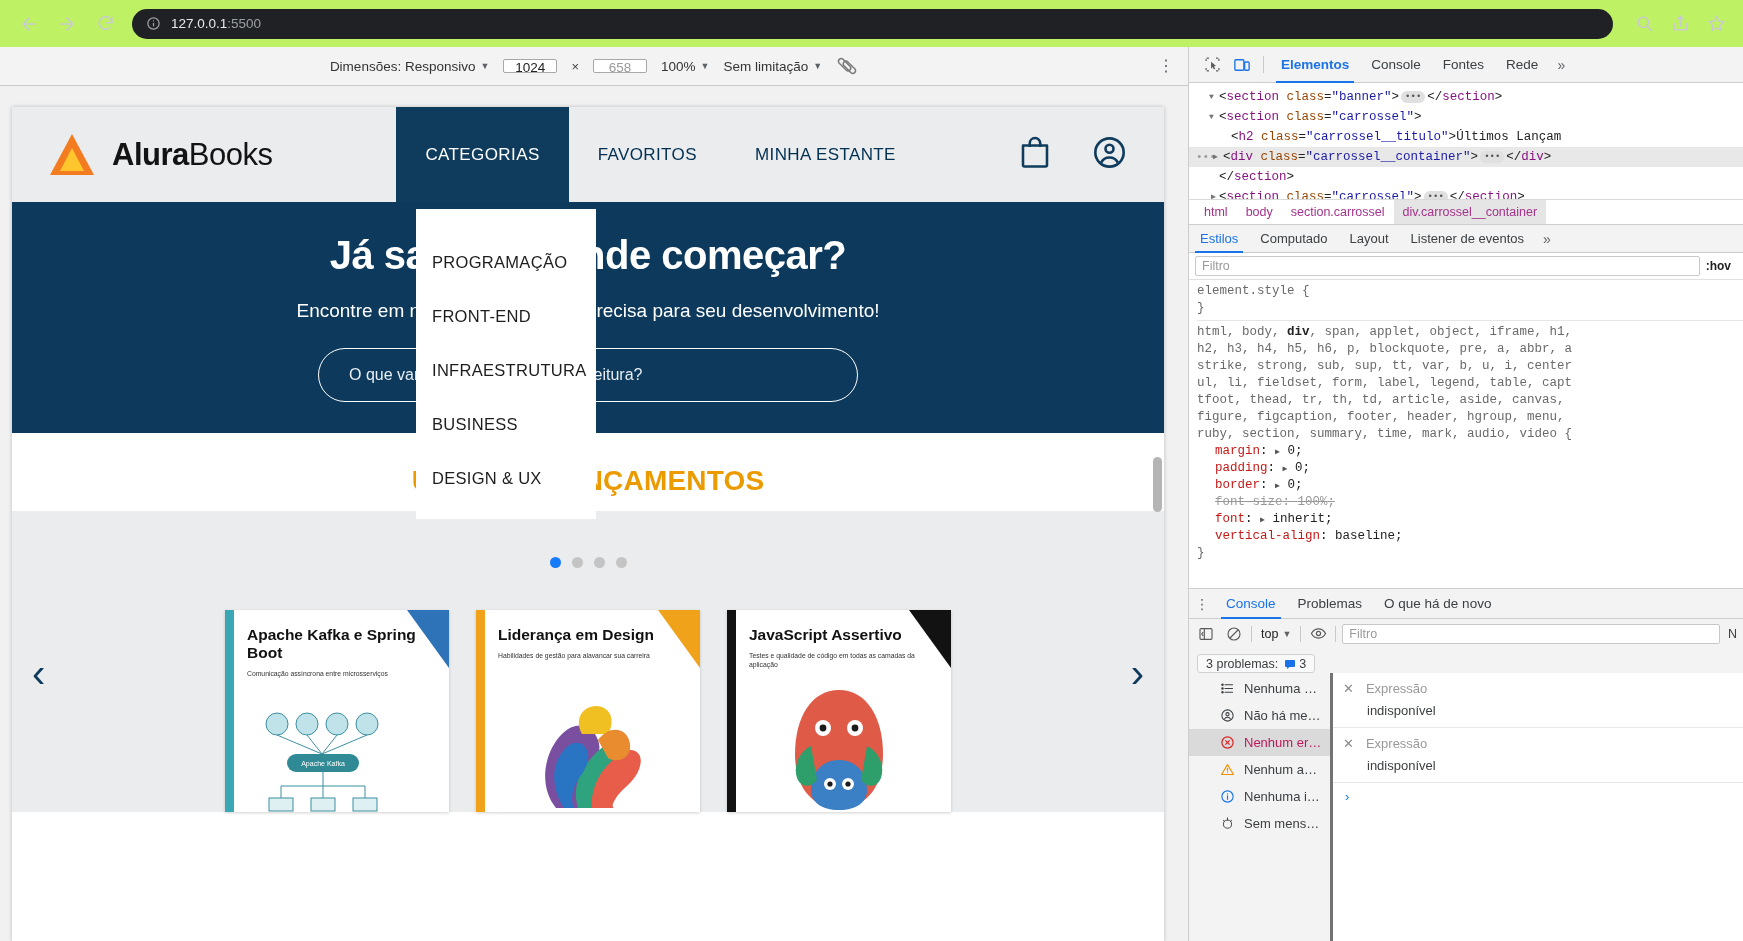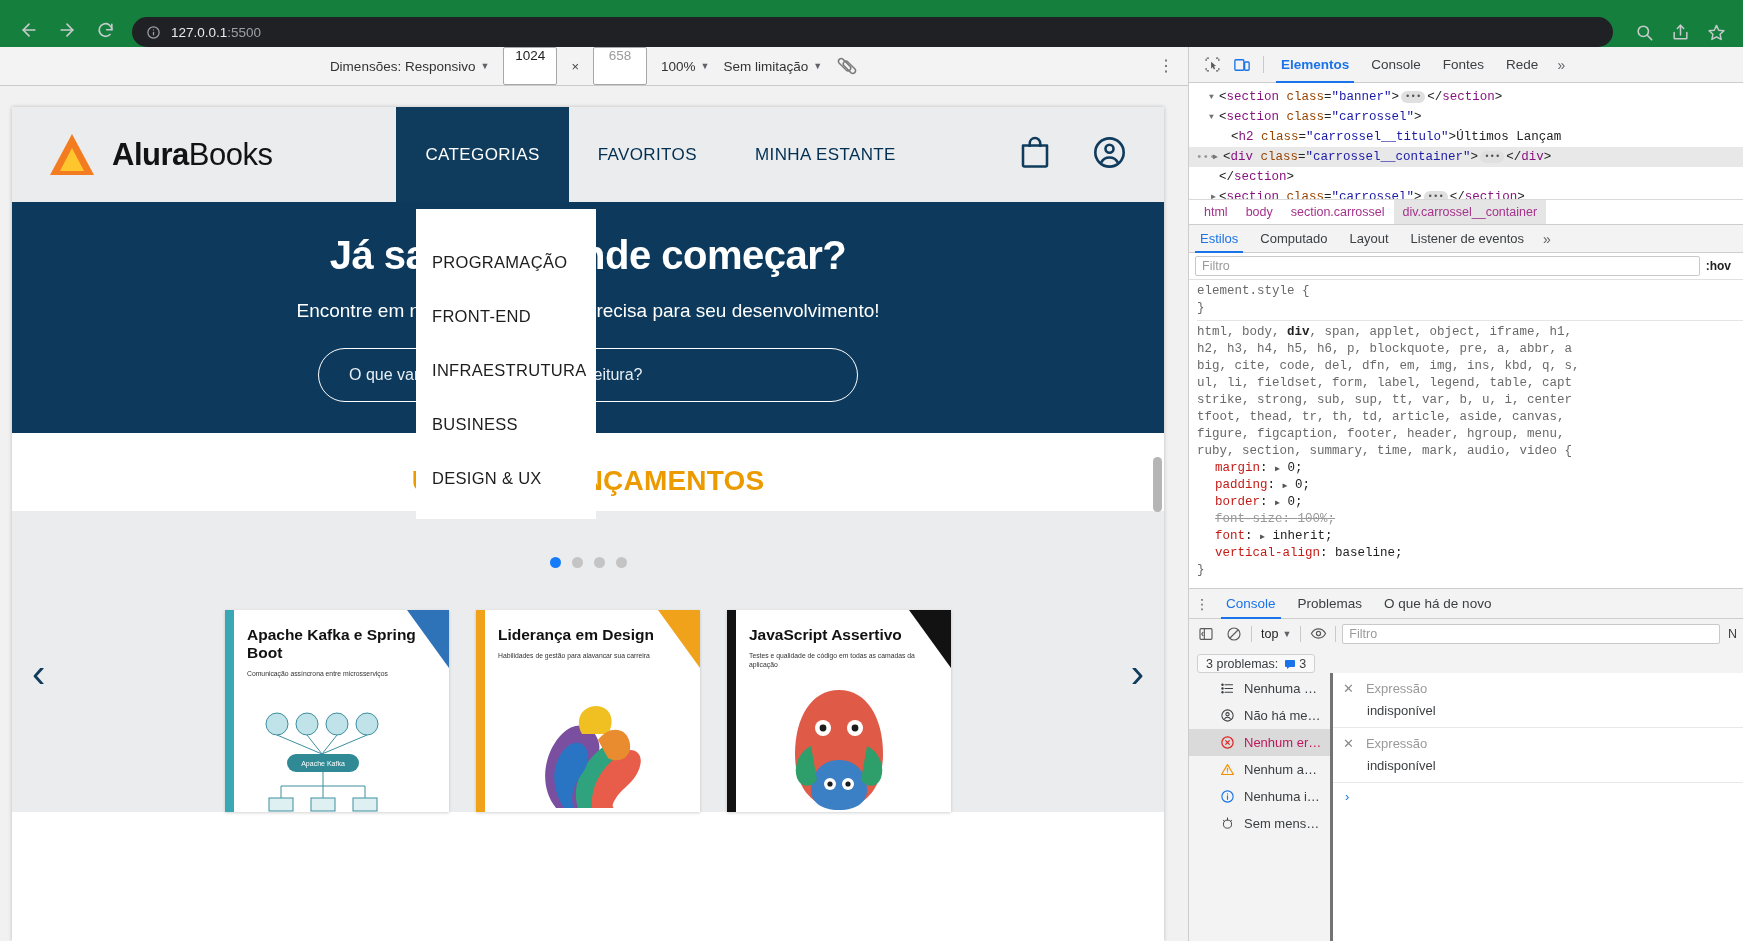--- a/index.html
+++ b/index.html
@@ -6,21 +6,21 @@
   html, body { margin:0; padding:0; }
   body {
     width:1743px; height:941px; overflow:hidden;
     font-family:"Liberation Sans", sans-serif;
     background:#fff;
   }
   .app { position:relative; width:1743px; height:941px; display:flex; flex-direction:column; }
 
   
   .browser-bar {
-    height:47px; background:#15803d; display:flex; align-items:flex-end;
+    height:47px; background:#bef264; display:flex; align-items:center;
     padding:0 12px; flex:0 0 47px;
   }
   .nav-btn {
     width:34px; height:34px; display:flex; align-items:center; justify-content:center;
     color:#c8cbcd; flex:0 0 34px; margin-right:4px;
   }
   .nav-btn svg { display:block; }
   .omnibox {
     flex:1; height:30px; background:#202124; border-radius:16px;
     display:flex; align-items:center; padding:0 14px; margin:0 8px 0 6px;
@@ -40,21 +40,21 @@
   
   .device-toolbar {
     height:39px; flex:0 0 39px; background:#f3f3f3; border-bottom:1px solid #cacaca;
     display:flex; align-items:center; justify-content:center; position:relative;
     font-size:13.5px; color:#333;
   }
   .dt-inner { display:flex; align-items:center; gap:14px; }
   .dt-item { display:flex; align-items:center; gap:5px; white-space:nowrap; }
   .caret { font-size:9px; color:#5f6368; }
   .dt-input {
-    width:54px; height:38px; border:1px solid #a8a8a8; background:#fff;
+    width:54px; height:14px; border:1px solid #a8a8a8; background:#fff;
     border-radius:2px; font-size:13.5px; color:#222; text-align:center; padding:0 2px;
     font-family:"Liberation Sans", sans-serif;
   }
   .dt-input.placeholder { color:#9a9a9a; }
   .dt-x { color:#444; font-size:13px; }
   .rotate-icon { color:#7a7a7a; display:flex; align-items:center; }
   .dt-menu { position:absolute; right:14px; top:50%; transform:translateY(-50%);
              color:#5f6368; font-size:16px; letter-spacing:0; line-height:1; }
 
   
@@ -539,23 +539,22 @@
       </div>
 
       <div class="css-area">
         <div class="css-block">
           <div class="css-sel">element.style {</div>
           <div class="css-sel">}</div>
         </div>
         <div>
           <div class="css-sel">html, body, <b>div</b>, span, applet, object, iframe, h1,</div>
           <div class="css-sel">h2, h3, h4, h5, h6, p, blockquote, pre, a, abbr, a</div>
-          <div class="css-sel">big, cite, code, del, dfn, em, img, ins, kbd, q, s,</div>
+          <div class="css-sel">strike, strong, sub, sup, tt, var, b, u, i, center</div>
           <div class="css-sel">ul, li, fieldset, form, label, legend, table, capt</div>
-          <div class="css-sel">strike, strong, sub, sup, tt, var, b, u, i, center</div>
           <div class="css-sel">tfoot, thead, tr, th, td, article, aside, canvas,</div>
           <div class="css-sel">figure, figcaption, footer, header, hgroup, menu,</div>
           <div class="css-sel">ruby, section, summary, time, mark, audio, video {</div>
 
           <div class="css-prop"><span>margin</span><span class="css-val">: <span class="css-arrow">▶</span> <span>0</span>;</span></div>
           <div class="css-prop"><span>padding</span><span class="css-val">: <span class="css-arrow">▶</span> <span>0</span>;</span></div>
           <div class="css-prop"><span>border</span><span class="css-val">: <span class="css-arrow">▶</span> <span>0</span>;</span></div>
           <div class="css-prop strike"><span>font-size</span>: <span>100%</span>;</div>
           <div class="css-prop"><span>font</span><span class="css-val">: <span class="css-arrow">▶</span> <span>inherit</span>;</span></div>
           <div class="css-prop"><span>vertical-align</span><span class="css-val">: <span>baseline</span>;</span></div>

